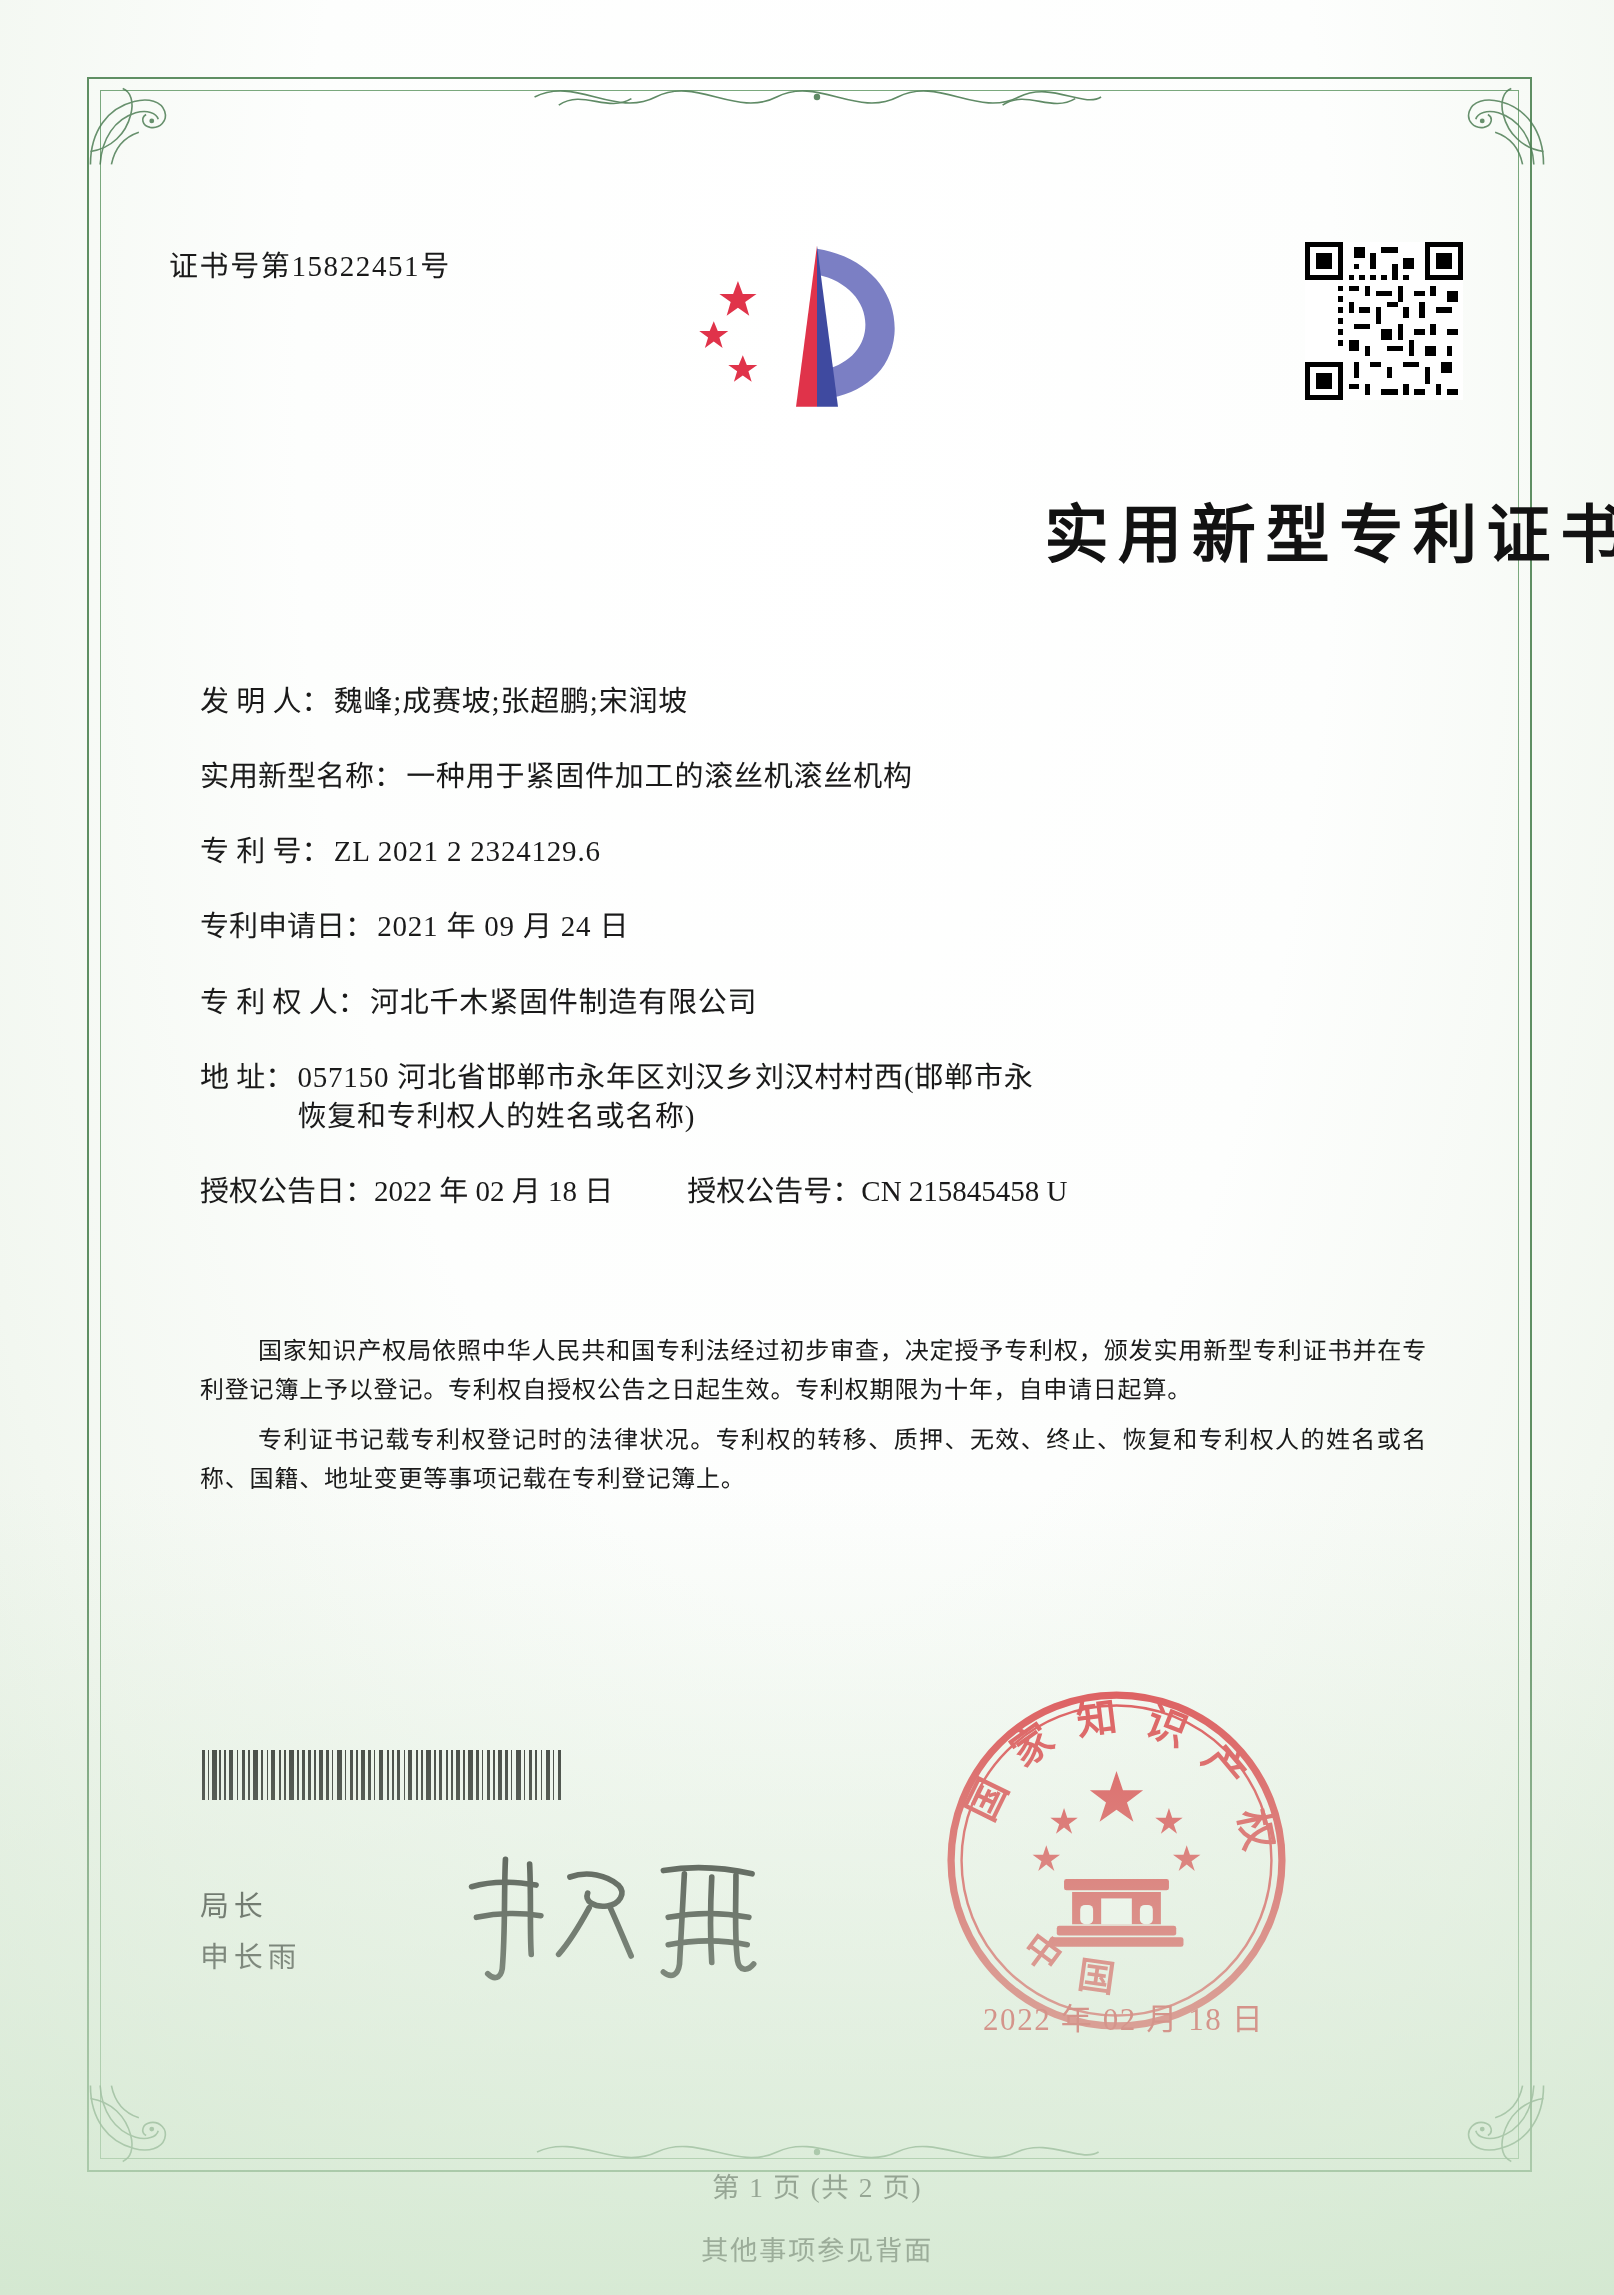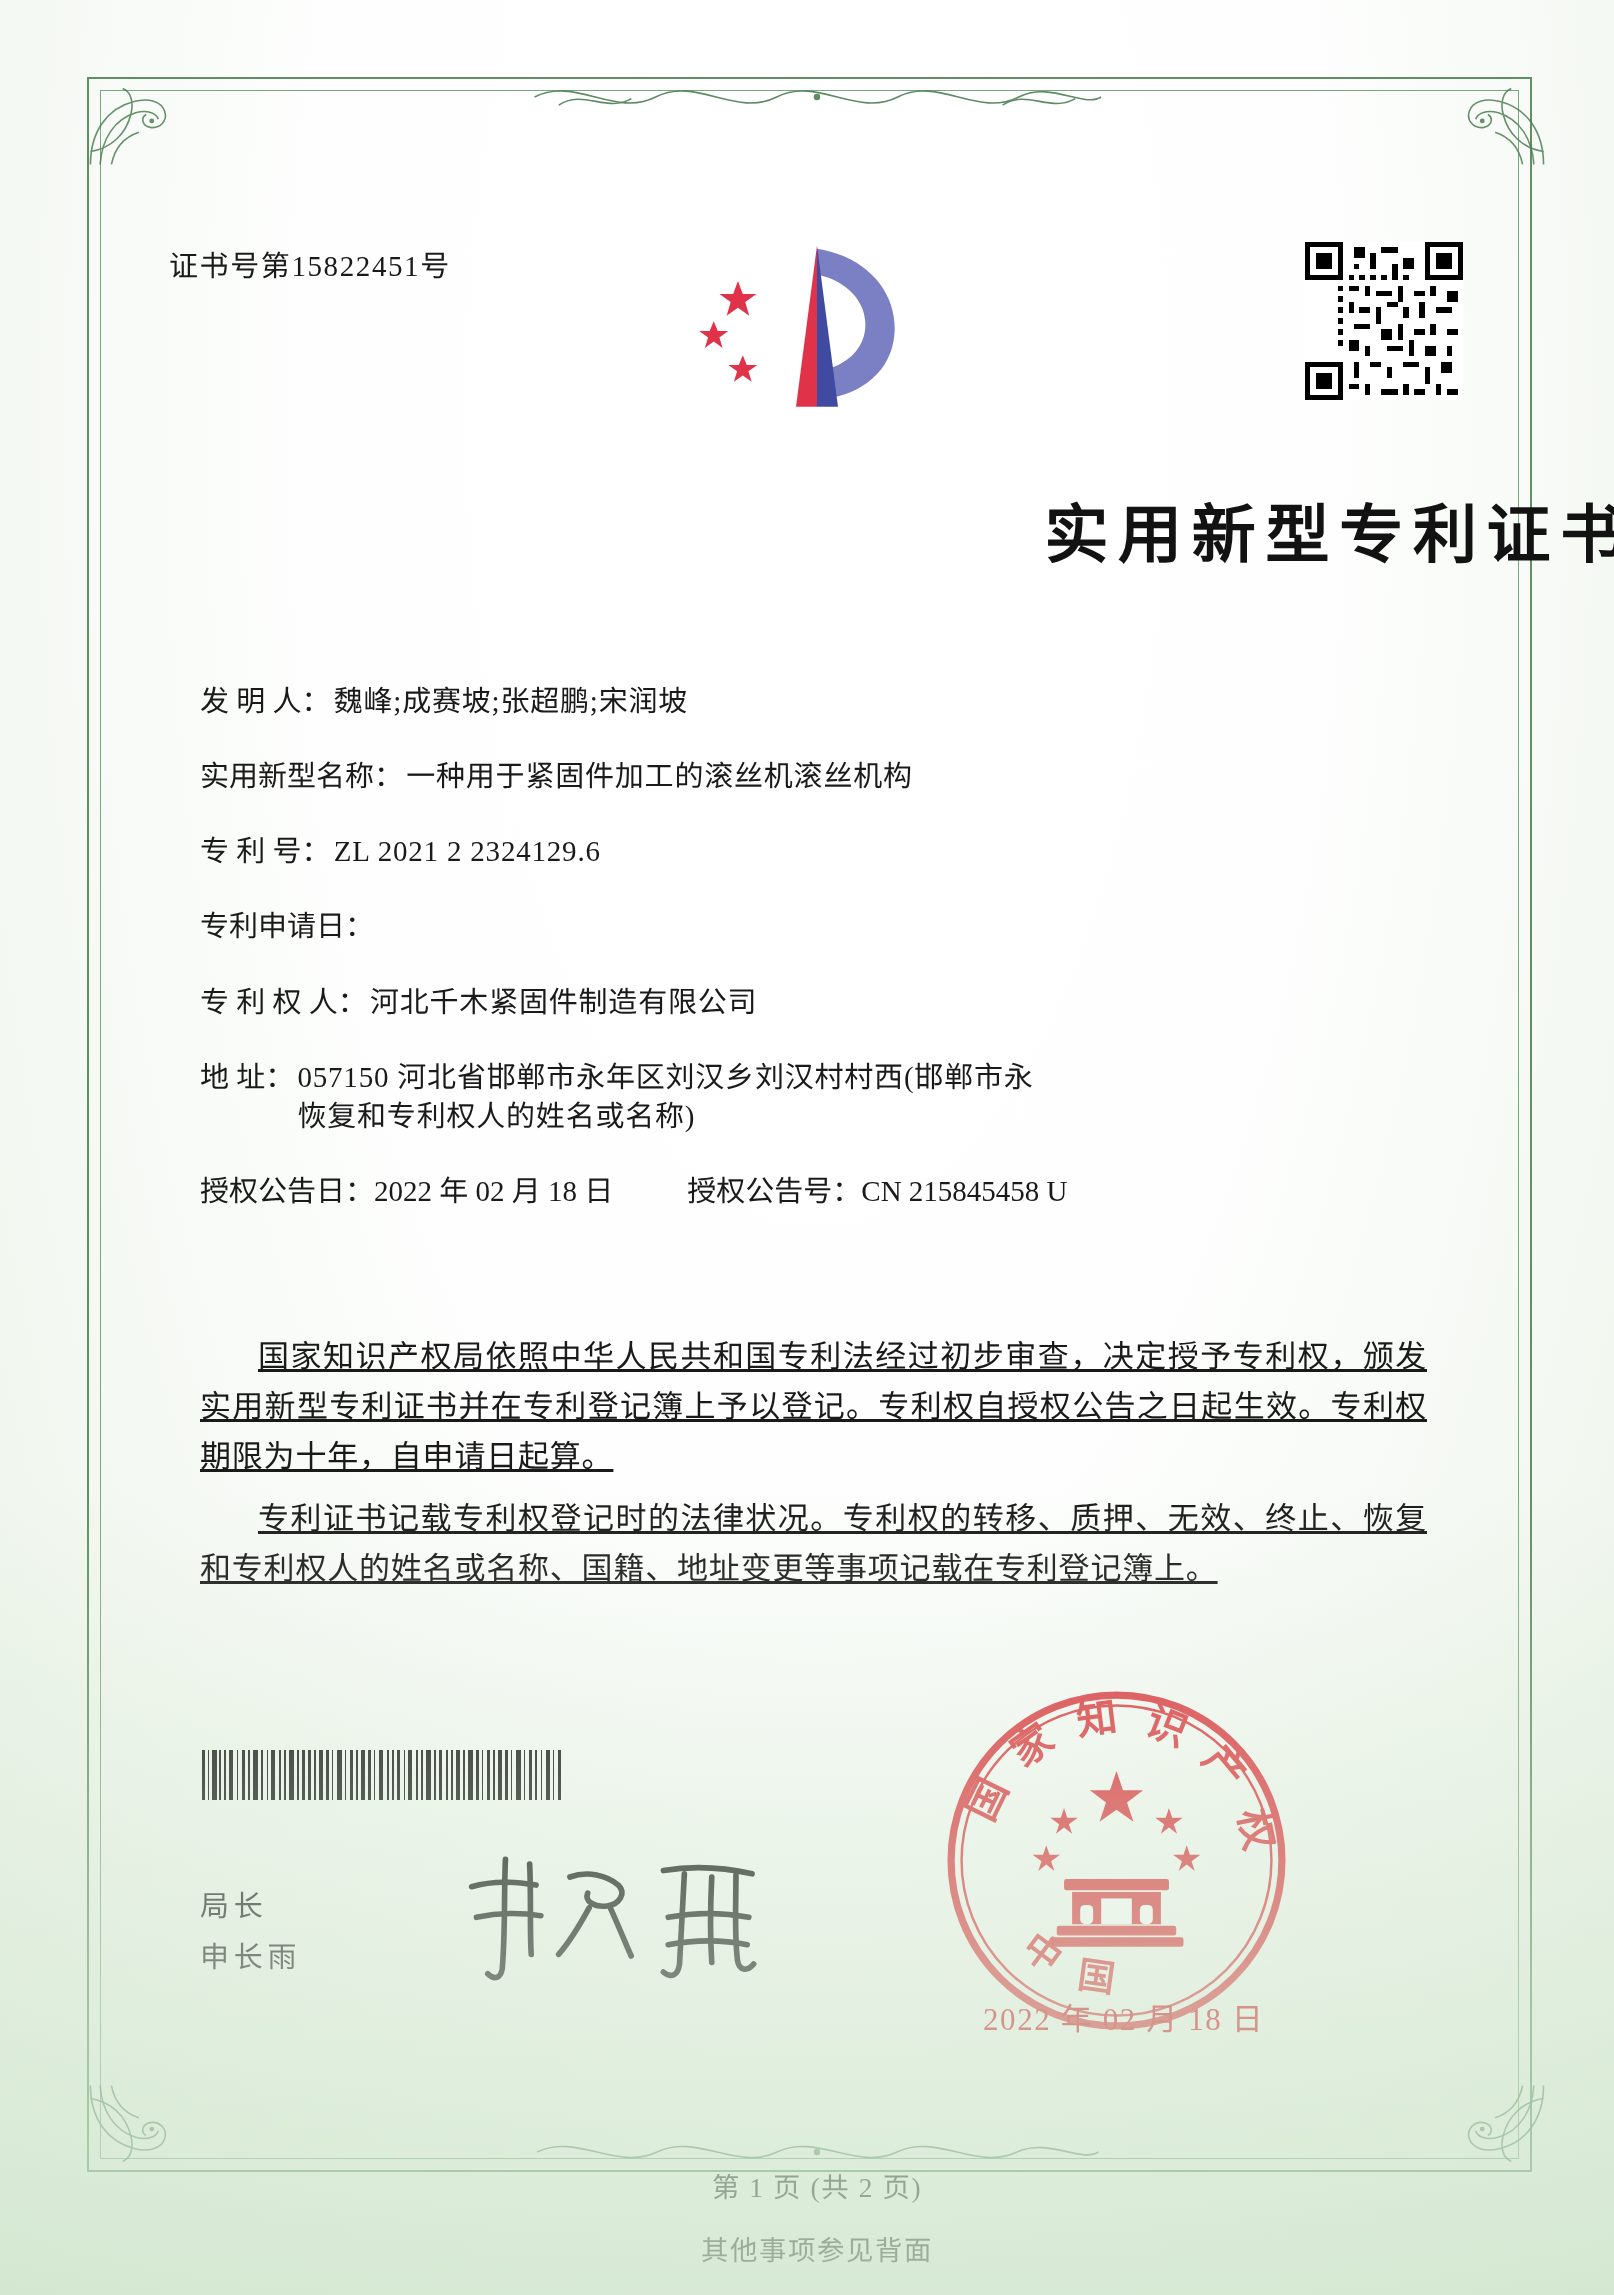--- a/index.html
+++ b/index.html
@@ -158,25 +158,24 @@
     margin-bottom: 32px;
     white-space: nowrap;
   }
   .row-two .gap { width: 74px; }
 
   
   .paras {
     position: absolute;
     left: 200px; top: 1332px;
     width: 1227px;
-    font-size: 31px;
+    font-size: 24px;
     line-height: 1.62;
     letter-spacing: 0.8px;
     text-align: justify;
-    text-decoration: underline;
   }
   .paras p { margin: 0 0 11.3px 0; text-indent: 58px; }
 
   
   .barcode {
     position: absolute;
     left: 200px; top: 1750px;
     width: 404px; height: 50px;
   }
   .barcode svg { display:block; width:100%; height:100%; }
@@ -411,20 +410,21 @@
       <span class="val">一种用于紧固件加工的滚丝机滚丝机构</span>
     </div>
 
     <div class="field">
       <span class="lbl">专  利  号：</span>
       <span class="val">ZL 2021 2 2324129.6</span>
     </div>
 
     <div class="field">
       <span class="lbl">专利申请日：</span>
+      <span class="val">2021 年 09 月 24 日</span>
     </div>
 
     <div class="field">
       <span class="lbl">专 利 权 人：</span>
       <span class="val">河北千木紧固件制造有限公司</span>
     </div>
 
     <div class="field">
       <span class="lbl">地        址：</span>
       <span class="val">

